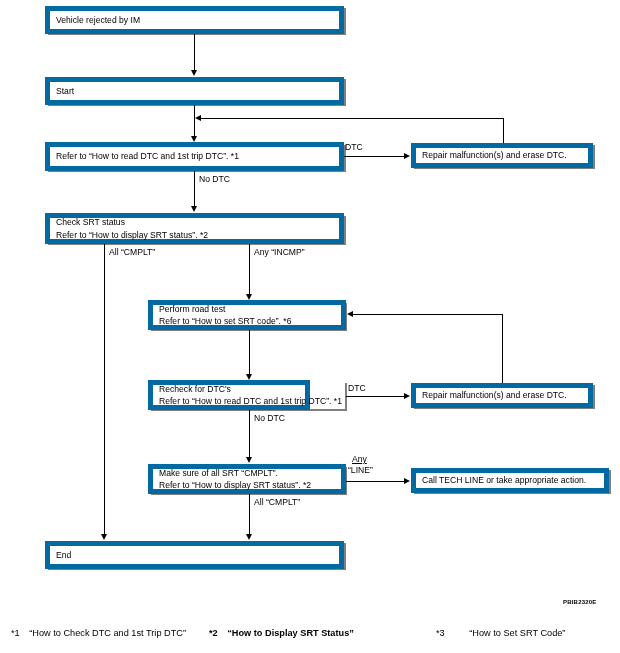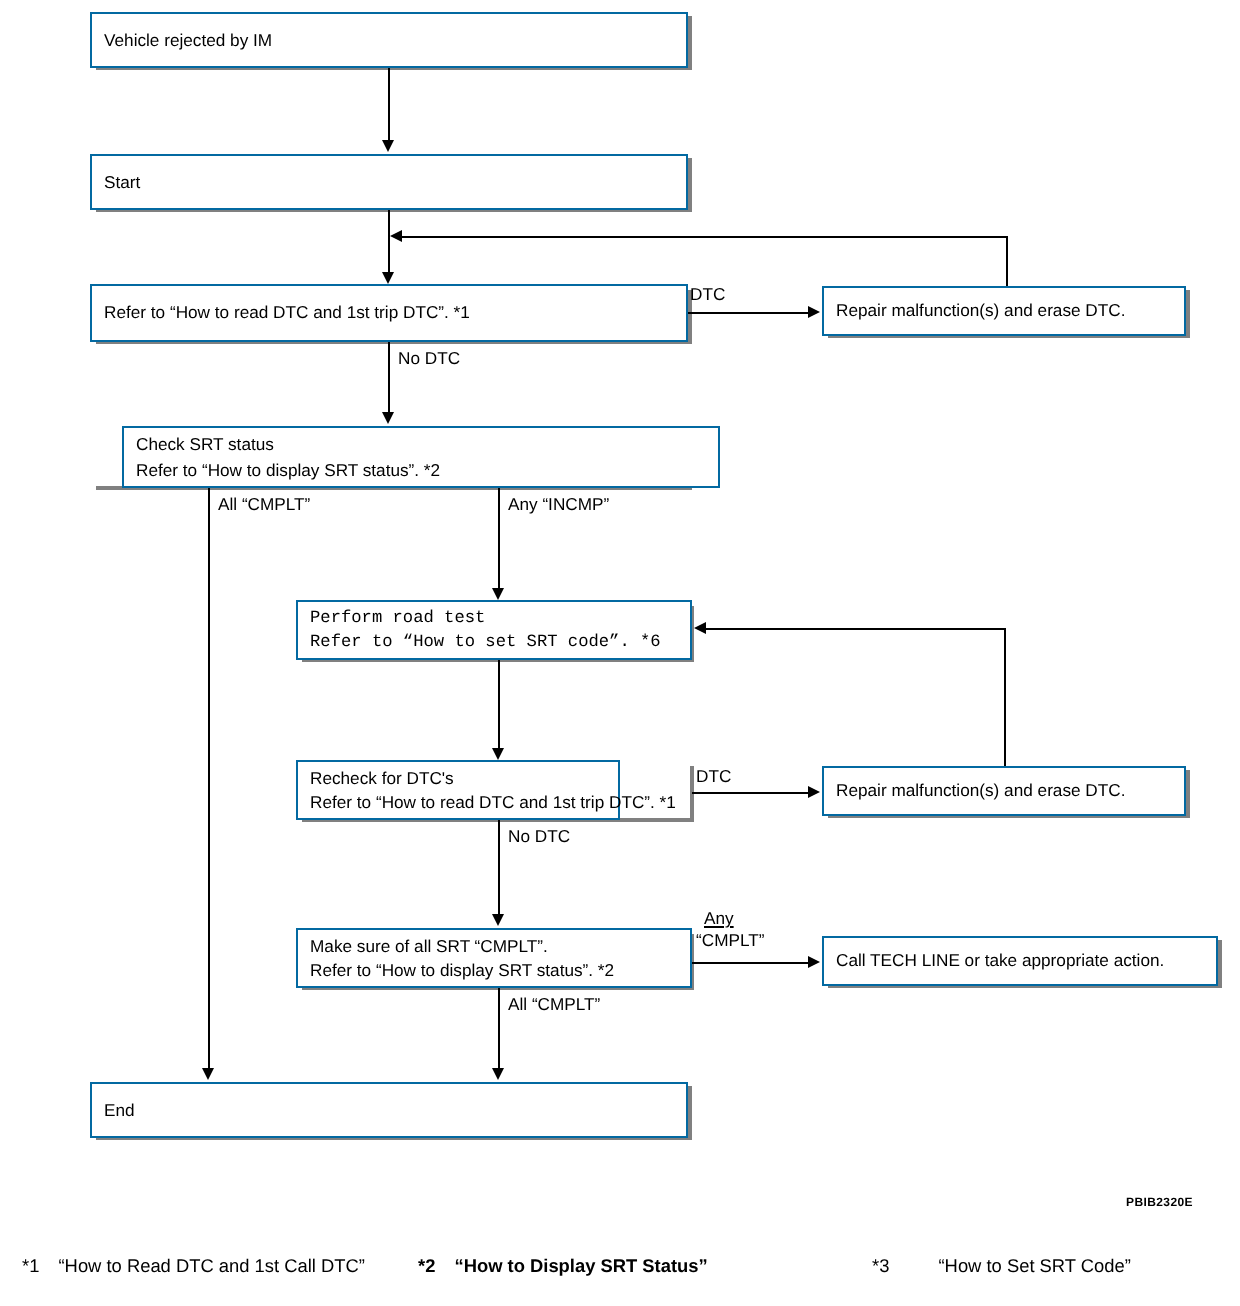--- a/index.html
+++ b/index.html
@@ -14,21 +14,21 @@
   #canvas {
     position: relative;
     width: 620px;
     height: 653px;
     background: #ffffff;
     overflow: hidden;
   }
   .box {
     position: absolute;
     box-sizing: border-box;
-    border: 1px solid #0369a1;
+    border: 5px solid #0369a1;
     background: #ffffff;
     display: flex;
     flex-direction: column;
     justify-content: center;
     padding-left: 6px;
     font-size: 8.6px;
     line-height: 12.5px;
     white-space: nowrap;
   }
   .box .ln { display: block; }
@@ -130,36 +130,36 @@
   <div class="box" style="left:411px; top:143px; width:182px; height:25px;">
     <span class="ln">Repair malfunction(s) and erase DTC.</span>
   </div>
 
   <div class="vline" style="left:194px; top:171px; height:38px;"></div>
   <div class="arrow-down" style="left:191px; top:206px;"></div>
   <div class="elabel" style="left:199px; top:174px;">No DTC</div>
 
   <div class="shadow" style="left:48px; top:243px; width:298px; height:2px;"></div>
   <div class="shadow" style="left:344px; top:216px; width:2px; height:29px;"></div>
-  <div class="box" style="left:61px; top:213px; width:299px; height:31px;">
+  <div class="box" style="left:45px; top:213px; width:299px; height:31px;">
     <span class="ln">Check SRT status</span>
     <span class="ln">Refer to “How to display SRT status”. *2</span>
   </div>
 
   <div class="vline" style="left:104px; top:244px; height:293px;"></div>
   <div class="arrow-down" style="left:101px; top:534px;"></div>
   <div class="elabel" style="left:109px; top:247px;">All “CMPLT”</div>
 
   <div class="vline" style="left:249px; top:244px; height:54px;"></div>
   <div class="arrow-down" style="left:246px; top:294px;"></div>
   <div class="elabel" style="left:254px; top:247px;">Any “INCMP”</div>
 
   <div class="shadow" style="left:151px; top:329px; width:196px; height:2px;"></div>
   <div class="shadow" style="left:345px; top:303px; width:2px; height:28px;"></div>
-  <div class="box" style="left:148px; top:300px; width:198px; height:30px;font-family:Liberation Mono, monospace;">
+  <div class="box" style="left:148px; top:300px; width:198px; height:30px;">
     <span class="ln">Perform road test</span>
     <span class="ln">Refer to “How to set SRT code”. *6</span>
   </div>
 
   <div class="vline" style="left:502px; top:314px; height:72px;"></div>
   <div class="hline" style="left:353px; top:314px; width:150px;"></div>
   <div class="arrow-left" style="left:347px; top:310.5px;"></div>
 
   <div class="vline" style="left:249px; top:330px; height:47px;"></div>
   <div class="arrow-down" style="left:246px; top:374px;"></div>
@@ -188,21 +188,21 @@
   <div class="shadow" style="left:151px; top:493px; width:196px; height:2px;"></div>
   <div class="shadow" style="left:345px; top:467px; width:2px; height:28px;"></div>
   <div class="box" style="left:148px; top:464px; width:198px; height:30px;">
     <span class="ln">Make sure of all SRT “CMPLT”.</span>
     <span class="ln">Refer to “How to display SRT status”. *2</span>
   </div>
 
   <div class="hline" style="left:346px; top:481px; width:59px;"></div>
   <div class="arrow-right" style="left:404px; top:477.5px;"></div>
   <div class="elabel" style="left:352px; top:454px;text-decoration:underline;">Any</div>
-  <div class="elabel" style="left:348px; top:465px;">“CMPLT”</div>
+  <div class="elabel" style="left:348px; top:465px;">“LINE”</div>
 
   <div class="shadow" style="left:414px; top:492px; width:197px; height:2px;"></div>
   <div class="shadow" style="left:609px; top:470px; width:2px; height:24px;"></div>
   <div class="box" style="left:411px; top:468px; width:198px; height:25px;">
     <span class="ln">Call TECH LINE or take appropriate action.</span>
   </div>
 
   <div class="vline" style="left:249px; top:494px; height:43px;"></div>
   <div class="arrow-down" style="left:246px; top:534px;"></div>
   <div class="elabel" style="left:254px; top:497px;">All “CMPLT”</div>
@@ -210,21 +210,21 @@
   <div class="shadow" style="left:48px; top:568px; width:298px; height:2px;"></div>
   <div class="shadow" style="left:344px; top:543px; width:2px; height:27px;"></div>
   <div class="box" style="left:45px; top:541px; width:299px; height:28px;">
     <span class="ln">End</span>
   </div>
 
   <div class="imgcode" style="left:563px; top:599px;">PBIB2320E</div>
 
   <div class="footnotes" style="left:11px; top:628px;">
     <span class="fn-mark">*1</span>
-    <span class="fn-seg" style="margin-left:7px;">“How to Read DTC and 1st Call DTC”</span>
+    <span class="fn-seg" style="margin-left:7px;">“How to Check DTC and 1st Trip DTC”</span>
   </div>
   <div class="footnotes" style="left:209px; top:628px;font-weight:bold;">
     <span class="fn-mark">*2</span>
     <span class="fn-seg" style="margin-left:7px;">“How to Display SRT Status”</span>
   </div>
   <div class="footnotes" style="left:436px; top:628px;">
     <span class="fn-mark">*3</span>
     <span class="fn-seg" style="margin-left:22px;">“How to Set SRT Code”</span>
   </div>
 

